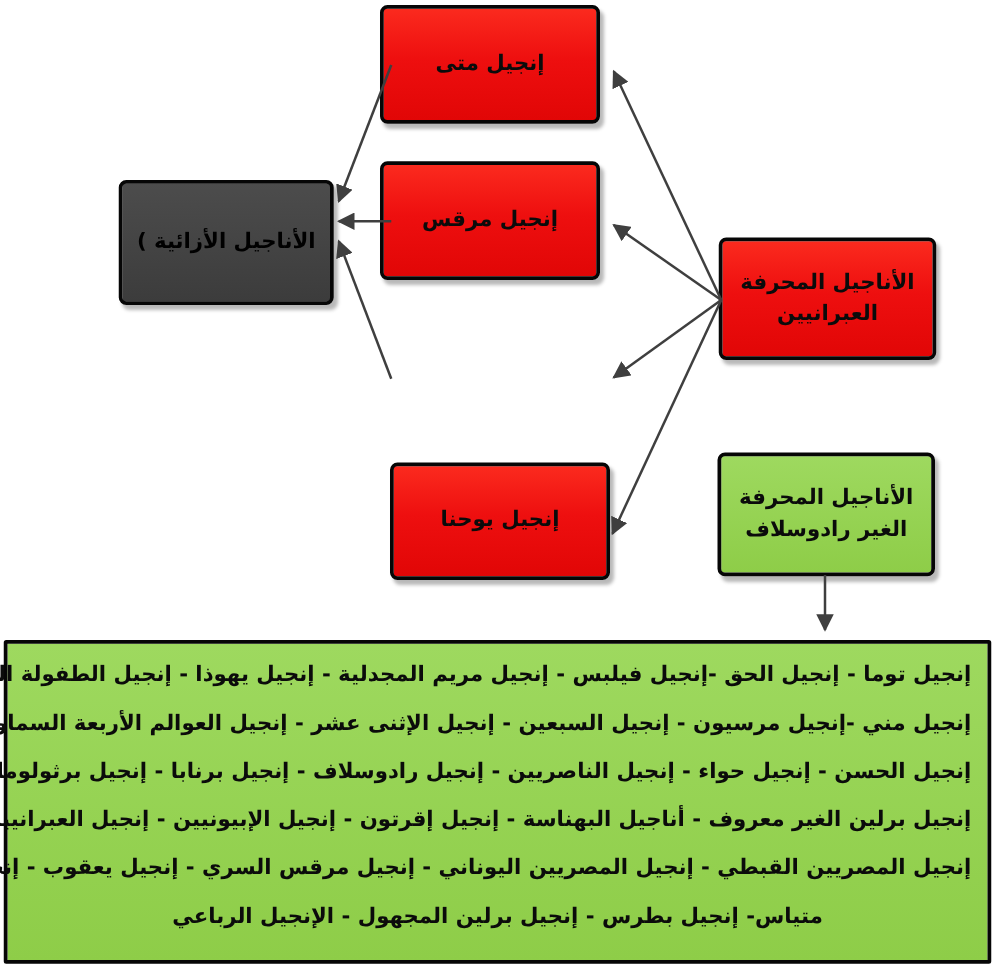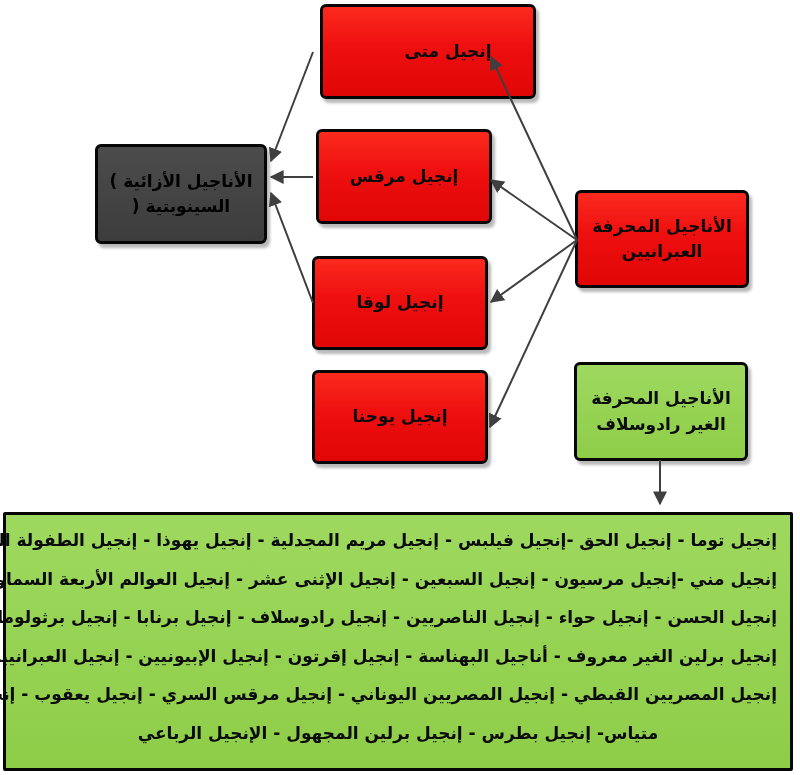--- a/index.html
+++ b/index.html
@@ -11,22 +11,22 @@
     position:absolute; border:3px solid #060606; border-radius:6px;
     box-shadow:3px 4px 3px rgba(0,0,0,0.28);
     display:flex; flex-direction:column; align-items:center; justify-content:center;
     text-align:center; direction:rtl; font-weight:bold; color:#0b0b0b;
     font-size:17px; line-height:1.5;
   }
   .red   { background:linear-gradient(180deg,#fb2a1e 0%, var(--red,#ee0f0f) 45%, #e10606 100%); }
   .dark  { background:linear-gradient(180deg,#4c4c4c, var(--dark_gray,#3c3c3c)); color:#000; }
   .green { background:linear-gradient(180deg,#9ed95f, var(--green,#8ecd48)); }
 
-  #node-matthew   { left:320px; top:4px;   width:170px; height:89px;padding-left:40px; }
-  #node-mark      { left:316px; top:129px; width:170px; height:89px; }
+  #node-matthew   { left:304px; top:4px;   width:170px; height:89px; }
+  #node-mark      { left:304px; top:129px; width:170px; height:89px; }
   #node-luke      { left:312px; top:256px; width:170px; height:88px; }
   #node-john      { left:312px; top:370px; width:170px; height:88px; }
   #node-synoptic  { left:95px;  top:128px; width:166px; height:94px;margin-top:16px; }
   #node-canonical { left:575px; top:190px; width:168px; height:92px; }
   #node-noncanonical { left:574px; top:362px; width:168px; height:93px; }
 
   #node-list {
     left:3px; top:512px; width:758px; height:241px;
     border-radius:2px; box-shadow:none;
     display:block; padding:6px 13px; font-size:17px;
@@ -60,31 +60,27 @@
   </svg>
 
   <div class="node red" id="node-matthew">
     <div>إنجيل متى</div>
   </div>
 
   <div class="node red" id="node-mark">
     <div>إنجيل مرقس</div>
   </div>
 
-  <div class="node red" id="node-luke">
-    <div>إنجيل لوقا</div>
-  </div>
 
   <div class="node red" id="node-john">
     <div>إنجيل يوحنا</div>
   </div>
 
   <div class="node dark" id="node-synoptic">
     <div>الأناجيل الأزائية )</div>
-    <div>السينوبتية (</div>
   </div>
 
   <div class="node red" id="node-canonical">
     <div>الأناجيل المحرفة</div>
     <div>العبرانيين</div>
   </div>
 
   <div class="node green" id="node-noncanonical">
     <div>الأناجيل المحرفة</div>
     <div>الغير رادوسلاف</div>

